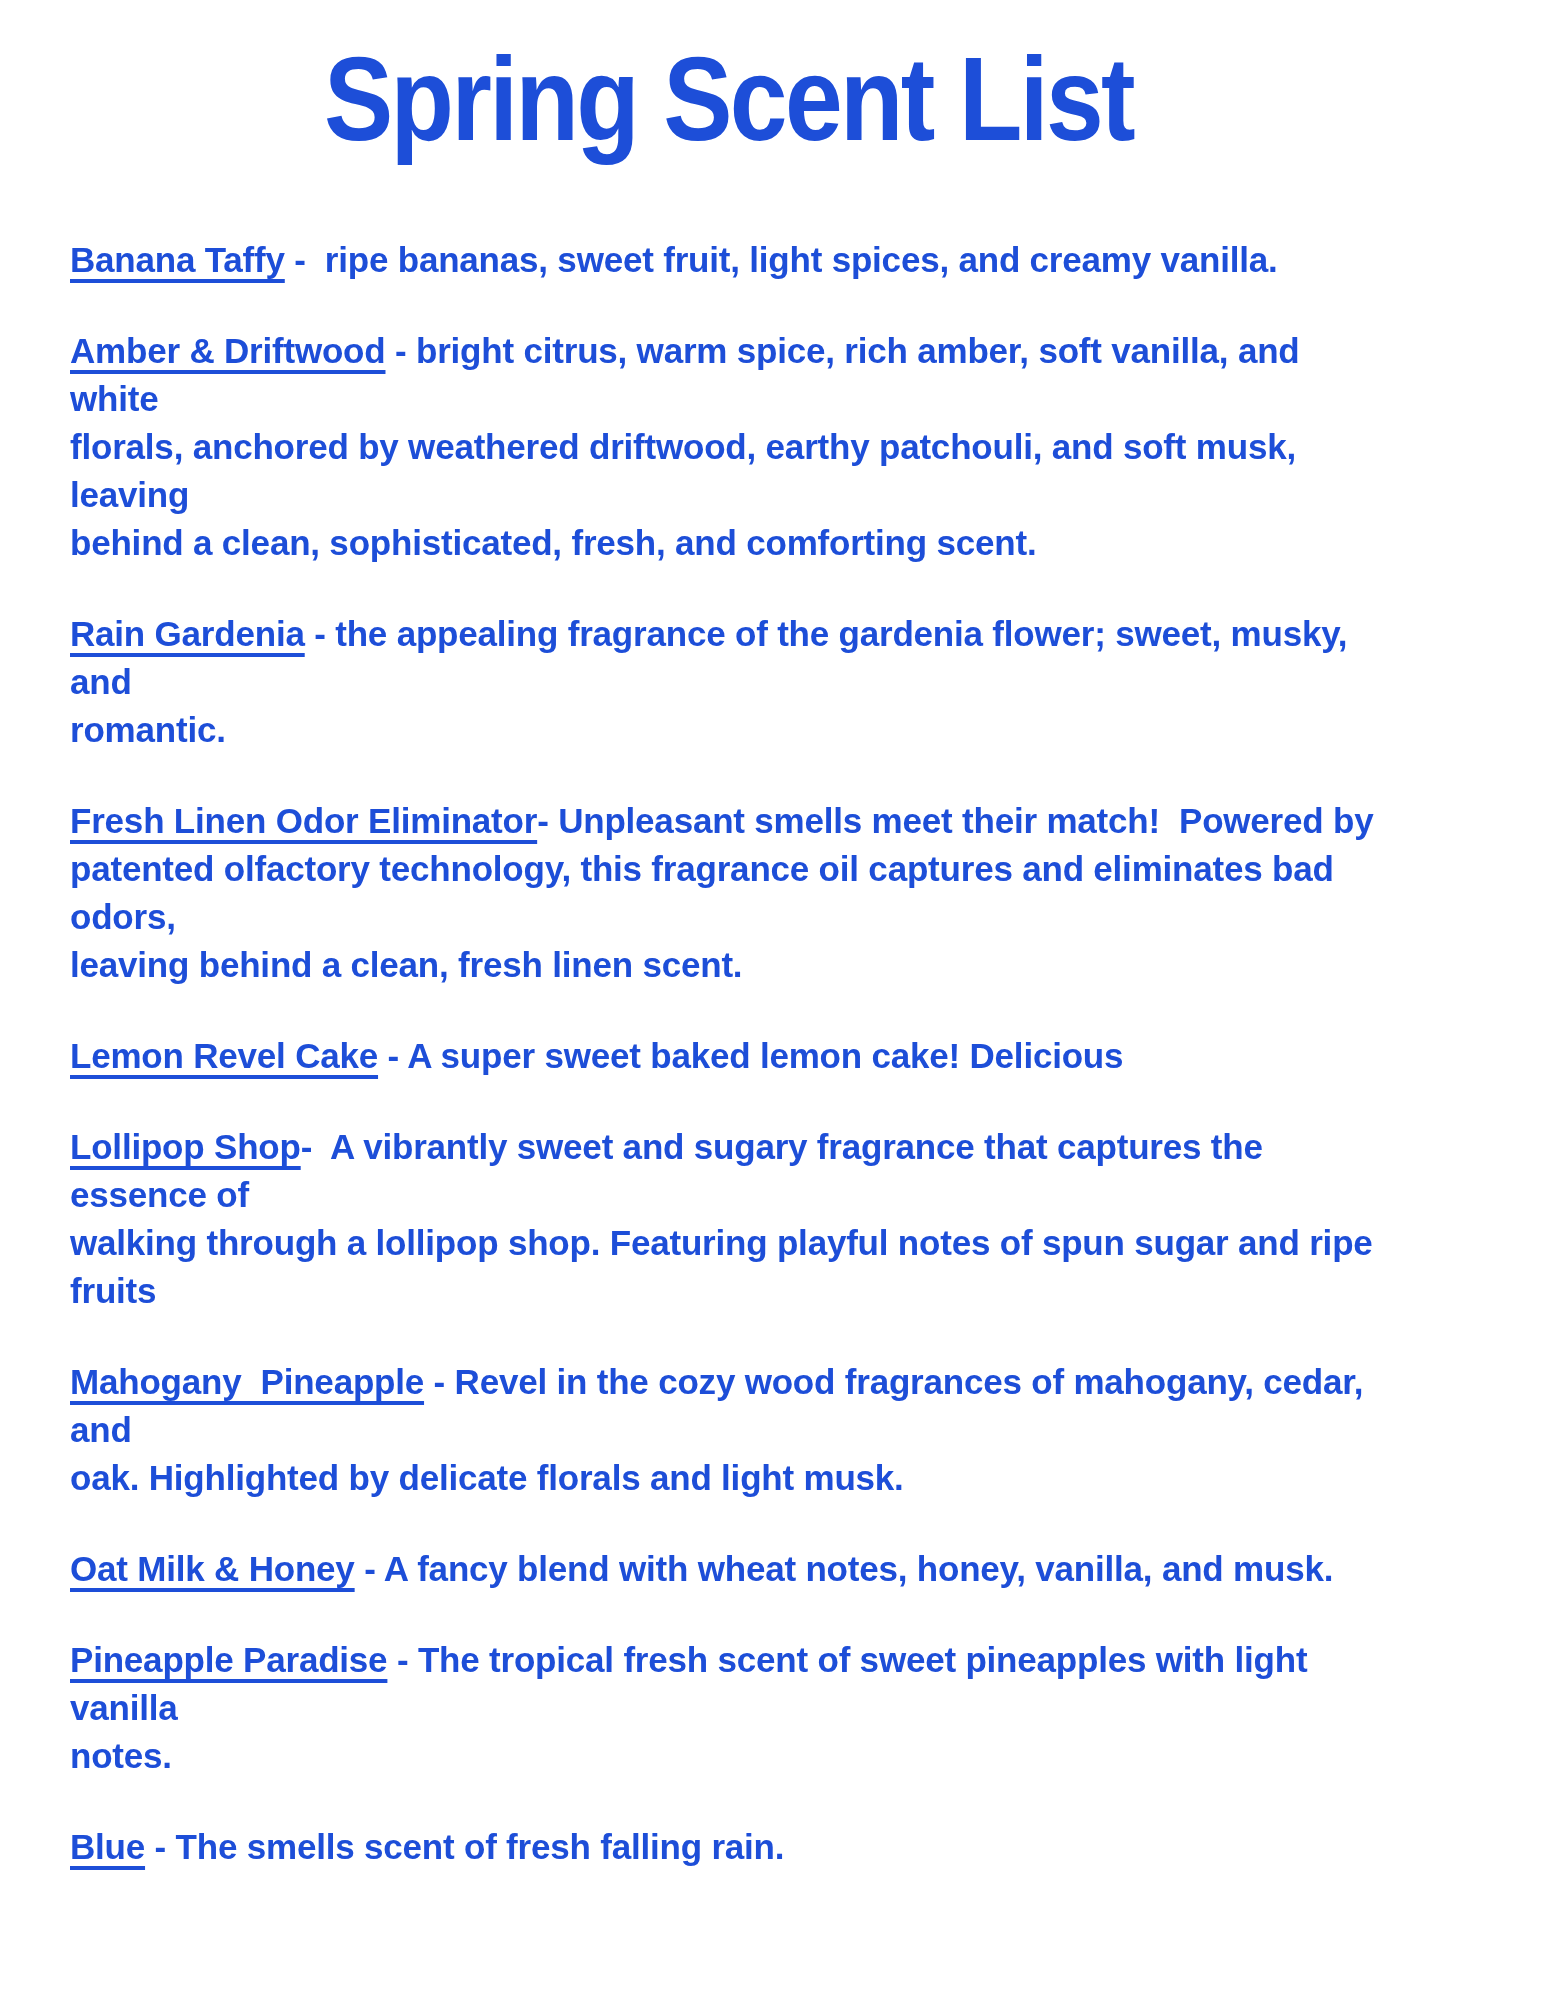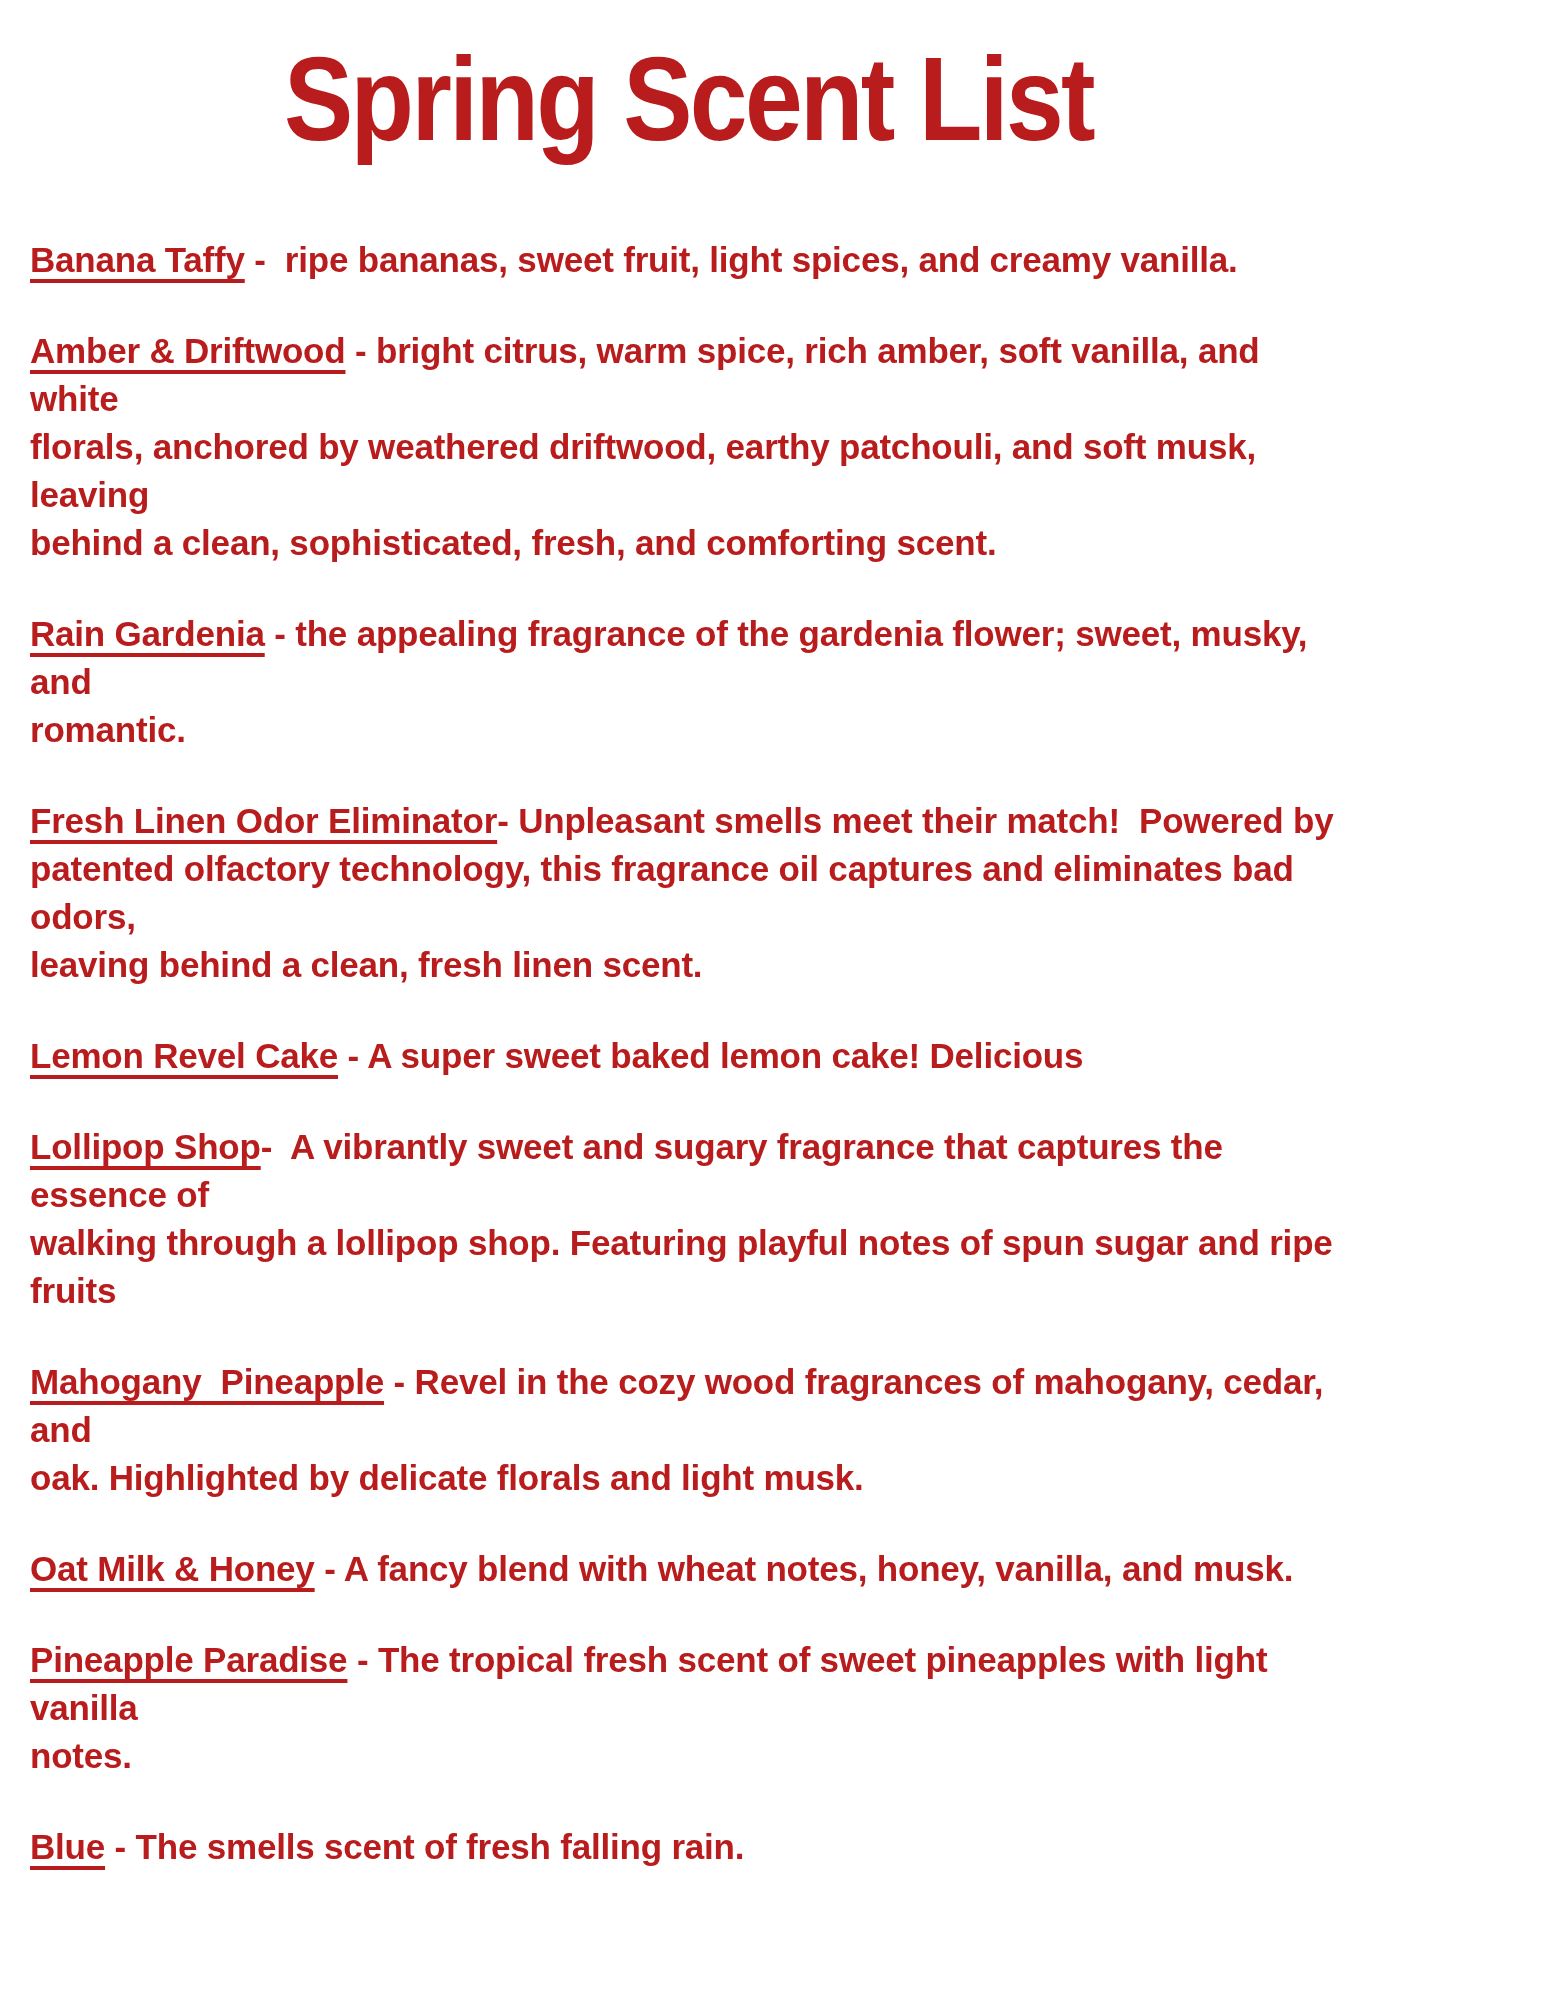--- a/index.html
+++ b/index.html
@@ -11,21 +11,22 @@
     width: 1545px;
     height: 1999px;
     overflow: hidden;
   }
   .page {
     box-sizing: border-box;
     width: 1367px;
     height: 1999px;
     padding: 40px 20px 0 30px;
     font-family: "Liberation Sans", sans-serif;
-    color: #b91c1c;
+    color: #1d4ed8;
+    margin-left: 40px;
   }
   .title {
     margin: 0 0 78px 0;
     font-size: 118px;
     font-weight: 700;
     line-height: 1;
     letter-spacing: -3px;
     text-align: center;
     transform: scaleX(0.88);
     transform-origin: 50% 50%;

